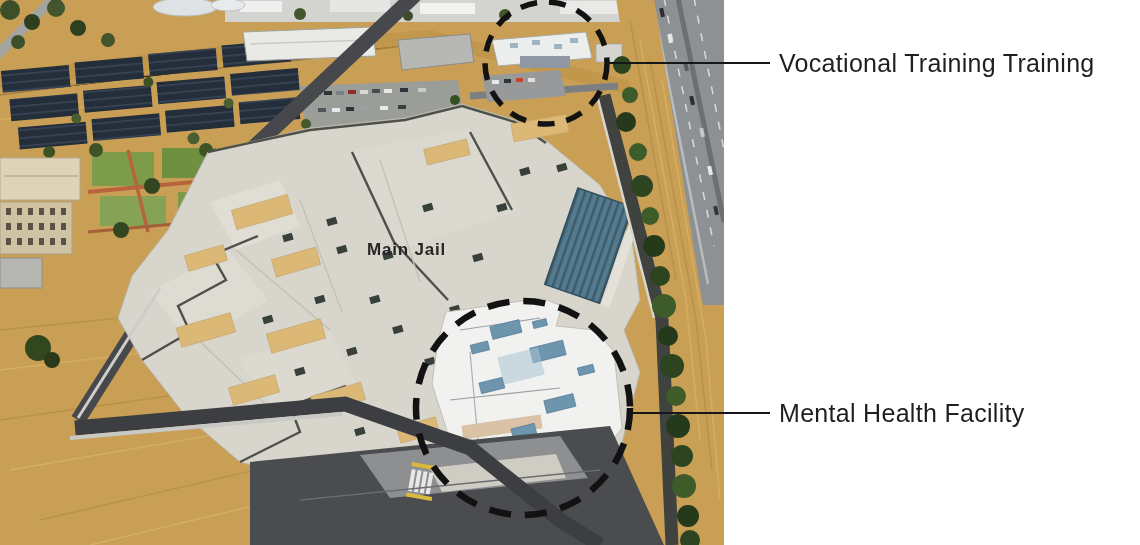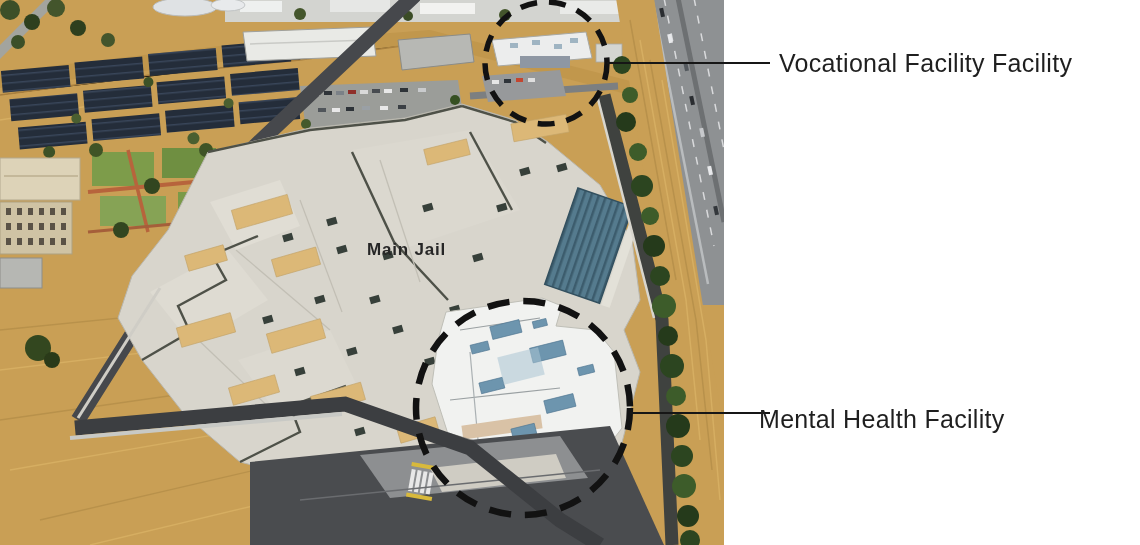--- a/index.html
+++ b/index.html
@@ -4,21 +4,21 @@
 <style>
   html,body{margin:0;padding:0;background:#ffffff;}
   .canvas{
     position:relative;width:1140px;height:545px;background:#ffffff;overflow:hidden;
     font-family:"Liberation Sans", sans-serif;
   }
   .scene-svg{position:absolute;left:0;top:0;width:1140px;height:545px;display:block;}
   .label{position:absolute;white-space:nowrap;color:#1f1f1f;}
   .callout{font-size:25px;font-weight:400;letter-spacing:0.3px;line-height:28px;}
   .label-vocational{left:779px;top:49px;}
-  .label-mental{left:759px;top:399px;margin-top:6px;}
+  .label-mental{left:779px;top:399px;}
   .label-main-jail{
     left:367px;top:237px;font-size:17px;font-weight:bold;letter-spacing:0.8px;
     color:#262626;line-height:25px;
   }
 </style>
 </head>
 <body>
 
 <div class="canvas">
 
@@ -351,15 +351,15 @@
       </g>
     </g>
 
     <circle cx="546" cy="63" r="61" fill="none" stroke="#121212" stroke-width="5.5" stroke-dasharray="17 12"></circle>
     <circle cx="523" cy="408" r="107" fill="none" stroke="#121212" stroke-width="6.5" stroke-dasharray="22 14"></circle>
     <line x1="607" y1="63" x2="770" y2="63" stroke="#161616" stroke-width="2"></line>
     <line x1="630" y1="413" x2="770" y2="413" stroke="#161616" stroke-width="2"></line>
   </svg>
 
   <div class="label label-main-jail">Main Jail</div>
-  <div class="label callout label-vocational">Vocational Facility Facility</div>
+  <div class="label callout label-vocational">Vocational Training Training</div>
   <div class="label callout label-mental">Mental Health Facility</div>
 </div>
 
 </body></html>

